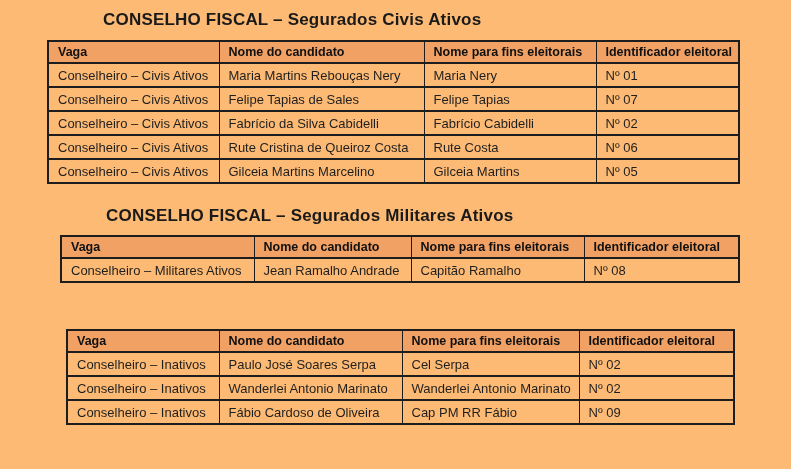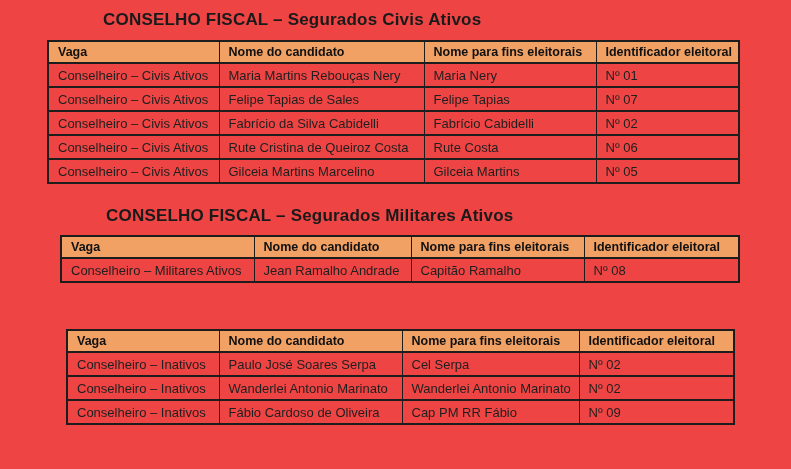--- a/index.html
+++ b/index.html
@@ -4,21 +4,21 @@
 <style>
   html, body {
     margin: 0;
     padding: 0;
     background: #ffffff;
   }
   .page {
     position: relative;
     width: 791px;
     height: 469px;
-    background: #ef4444;
+    background: #fdba74;
     font-family: "Liberation Sans", "DejaVu Sans", sans-serif;
     color: #1a1a1a;
     overflow: hidden;
   }
   .section-title {
     font-size: 17px;
     font-weight: bold;
     color: #1a1a1a;
     margin: 0;
     line-height: 20px;

